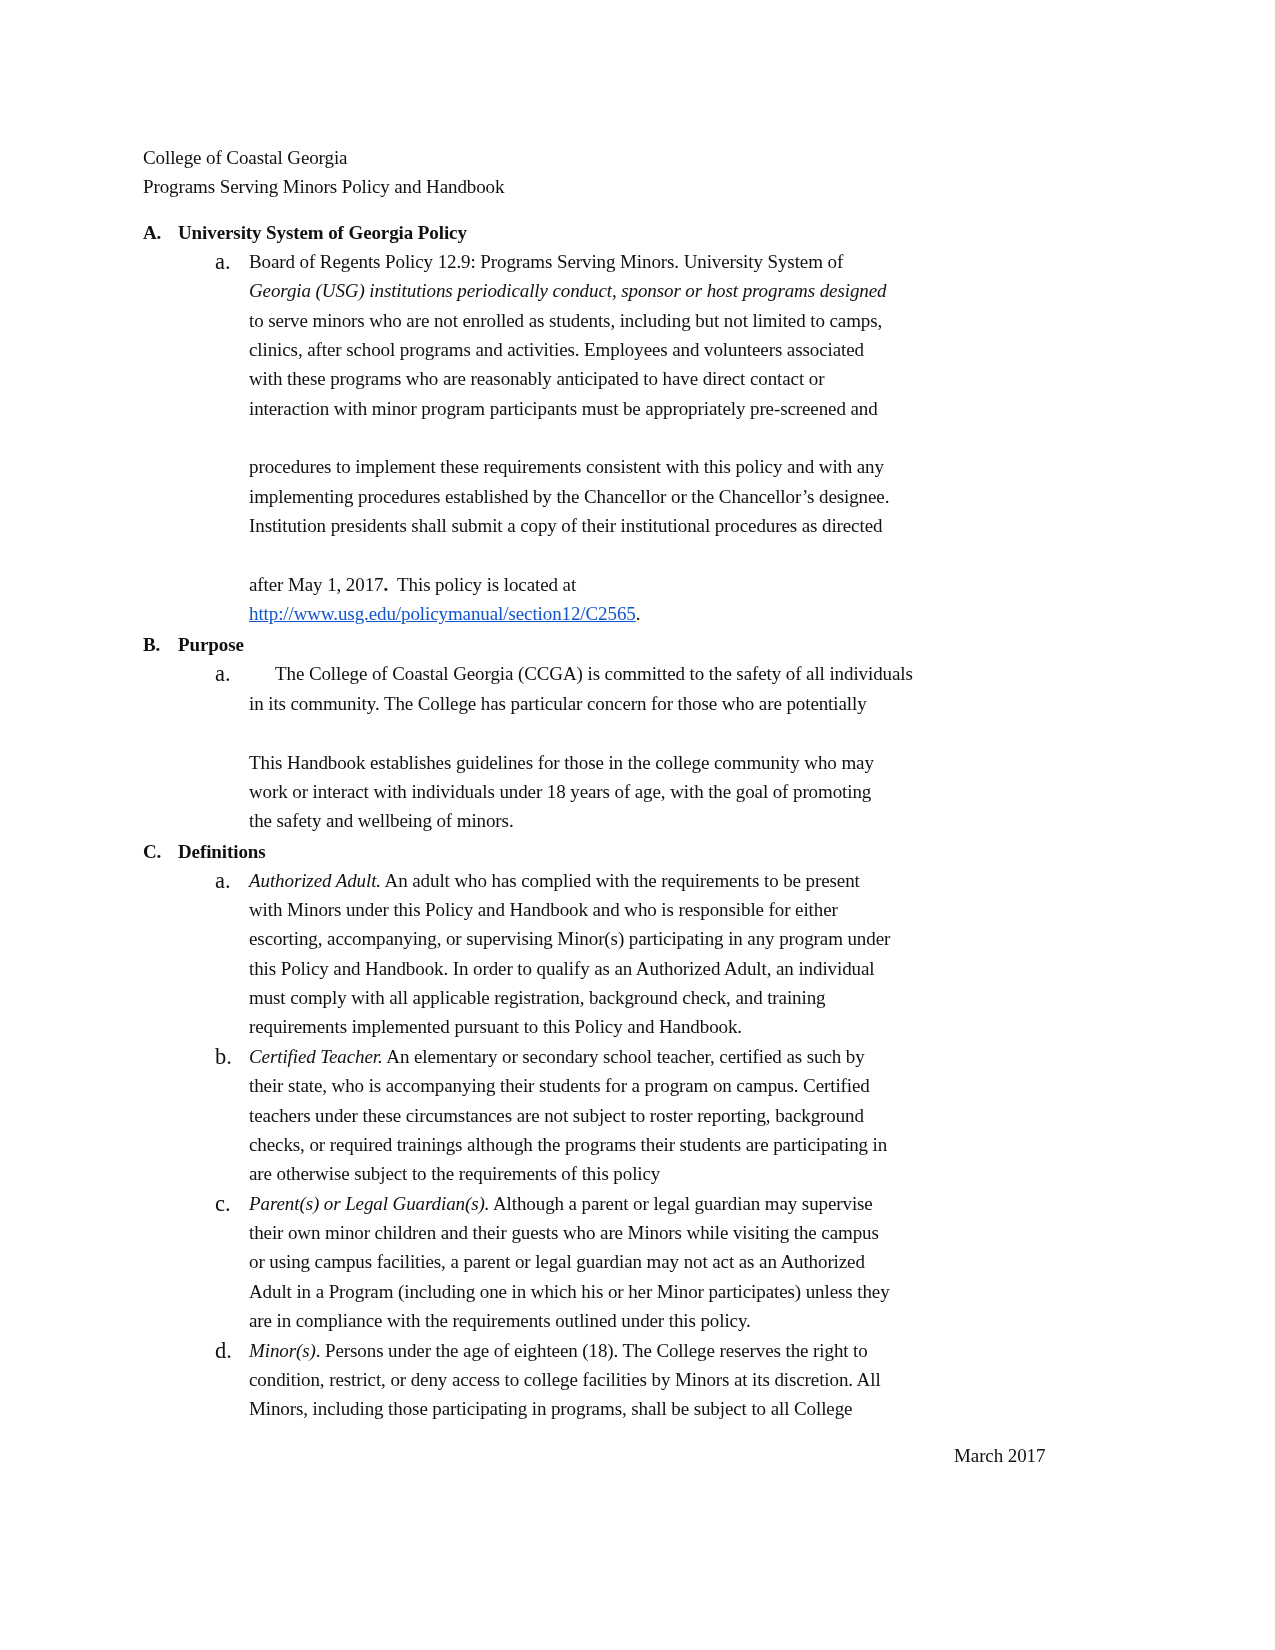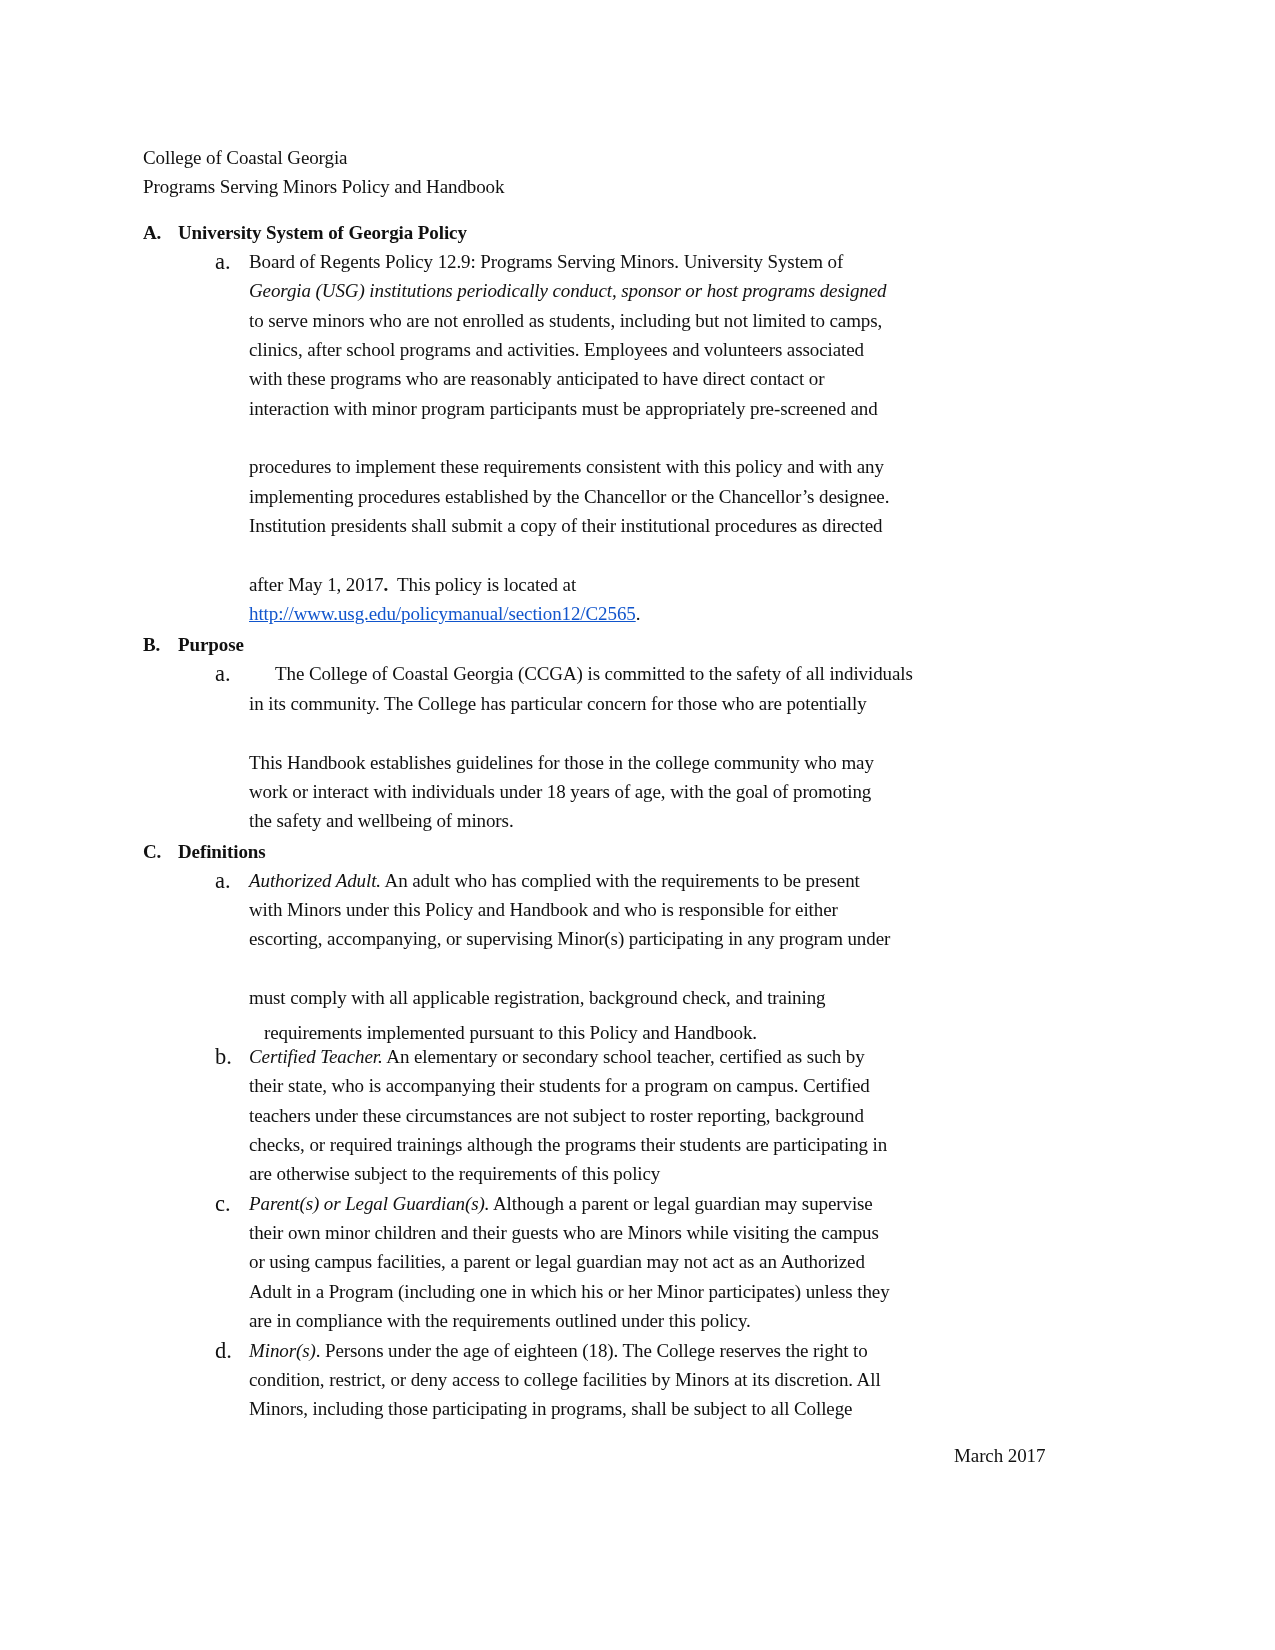--- a/index.html
+++ b/index.html
@@ -52,22 +52,23 @@
 
   <div class="line bold" style="left:143px; top:837px;">C.</div>
   <div class="line bold" style="left:178px; top:837px;">Definitions</div>
 
   <div class="marker" style="left:215px; top:866px;">a.</div>
   <div class="line" style="left:249px; top:866px;">
     <span class="it">Authorized Adult.</span><span> An adult who has complied with the requirements to be present</span>
   </div>
   <div class="line" style="left:249px; top:895px;">with Minors under this Policy and Handbook and who is responsible for either</div>
   <div class="line" style="left:249px; top:924px;">escorting, accompanying, or supervising Minor(s) participating in any program under</div>
+  <div class="line" style="left:249px; top:954px;">this Policy and Handbook. In order to qualify as an Authorized Adult, an individual</div>
   <div class="line" style="left:249px; top:983px;">must comply with all applicable registration, background check, and training</div>
-  <div class="line" style="left:264px; top:1012px;margin-top:6px;">requirements implemented pursuant to this Policy and Handbook.</div>
+  <div class="line" style="left:249px; top:1012px;">requirements implemented pursuant to this Policy and Handbook.</div>
 
   <div class="marker" style="left:215px; top:1042px;">b.</div>
   <div class="line" style="left:249px; top:1042px;">
     <span class="it">Certified Teacher.</span><span>  An elementary or secondary school teacher, certified as such by</span>
   </div>
   <div class="line" style="left:249px; top:1071px;">their state, who is accompanying their students for a program on campus.  Certified</div>
   <div class="line" style="left:249px; top:1101px;">teachers under these circumstances are not subject to roster reporting, background</div>
   <div class="line" style="left:249px; top:1130px;">checks, or required trainings although the programs their students are participating in</div>
   <div class="line" style="left:249px; top:1159px;">are otherwise subject to the requirements of this policy</div>
 

